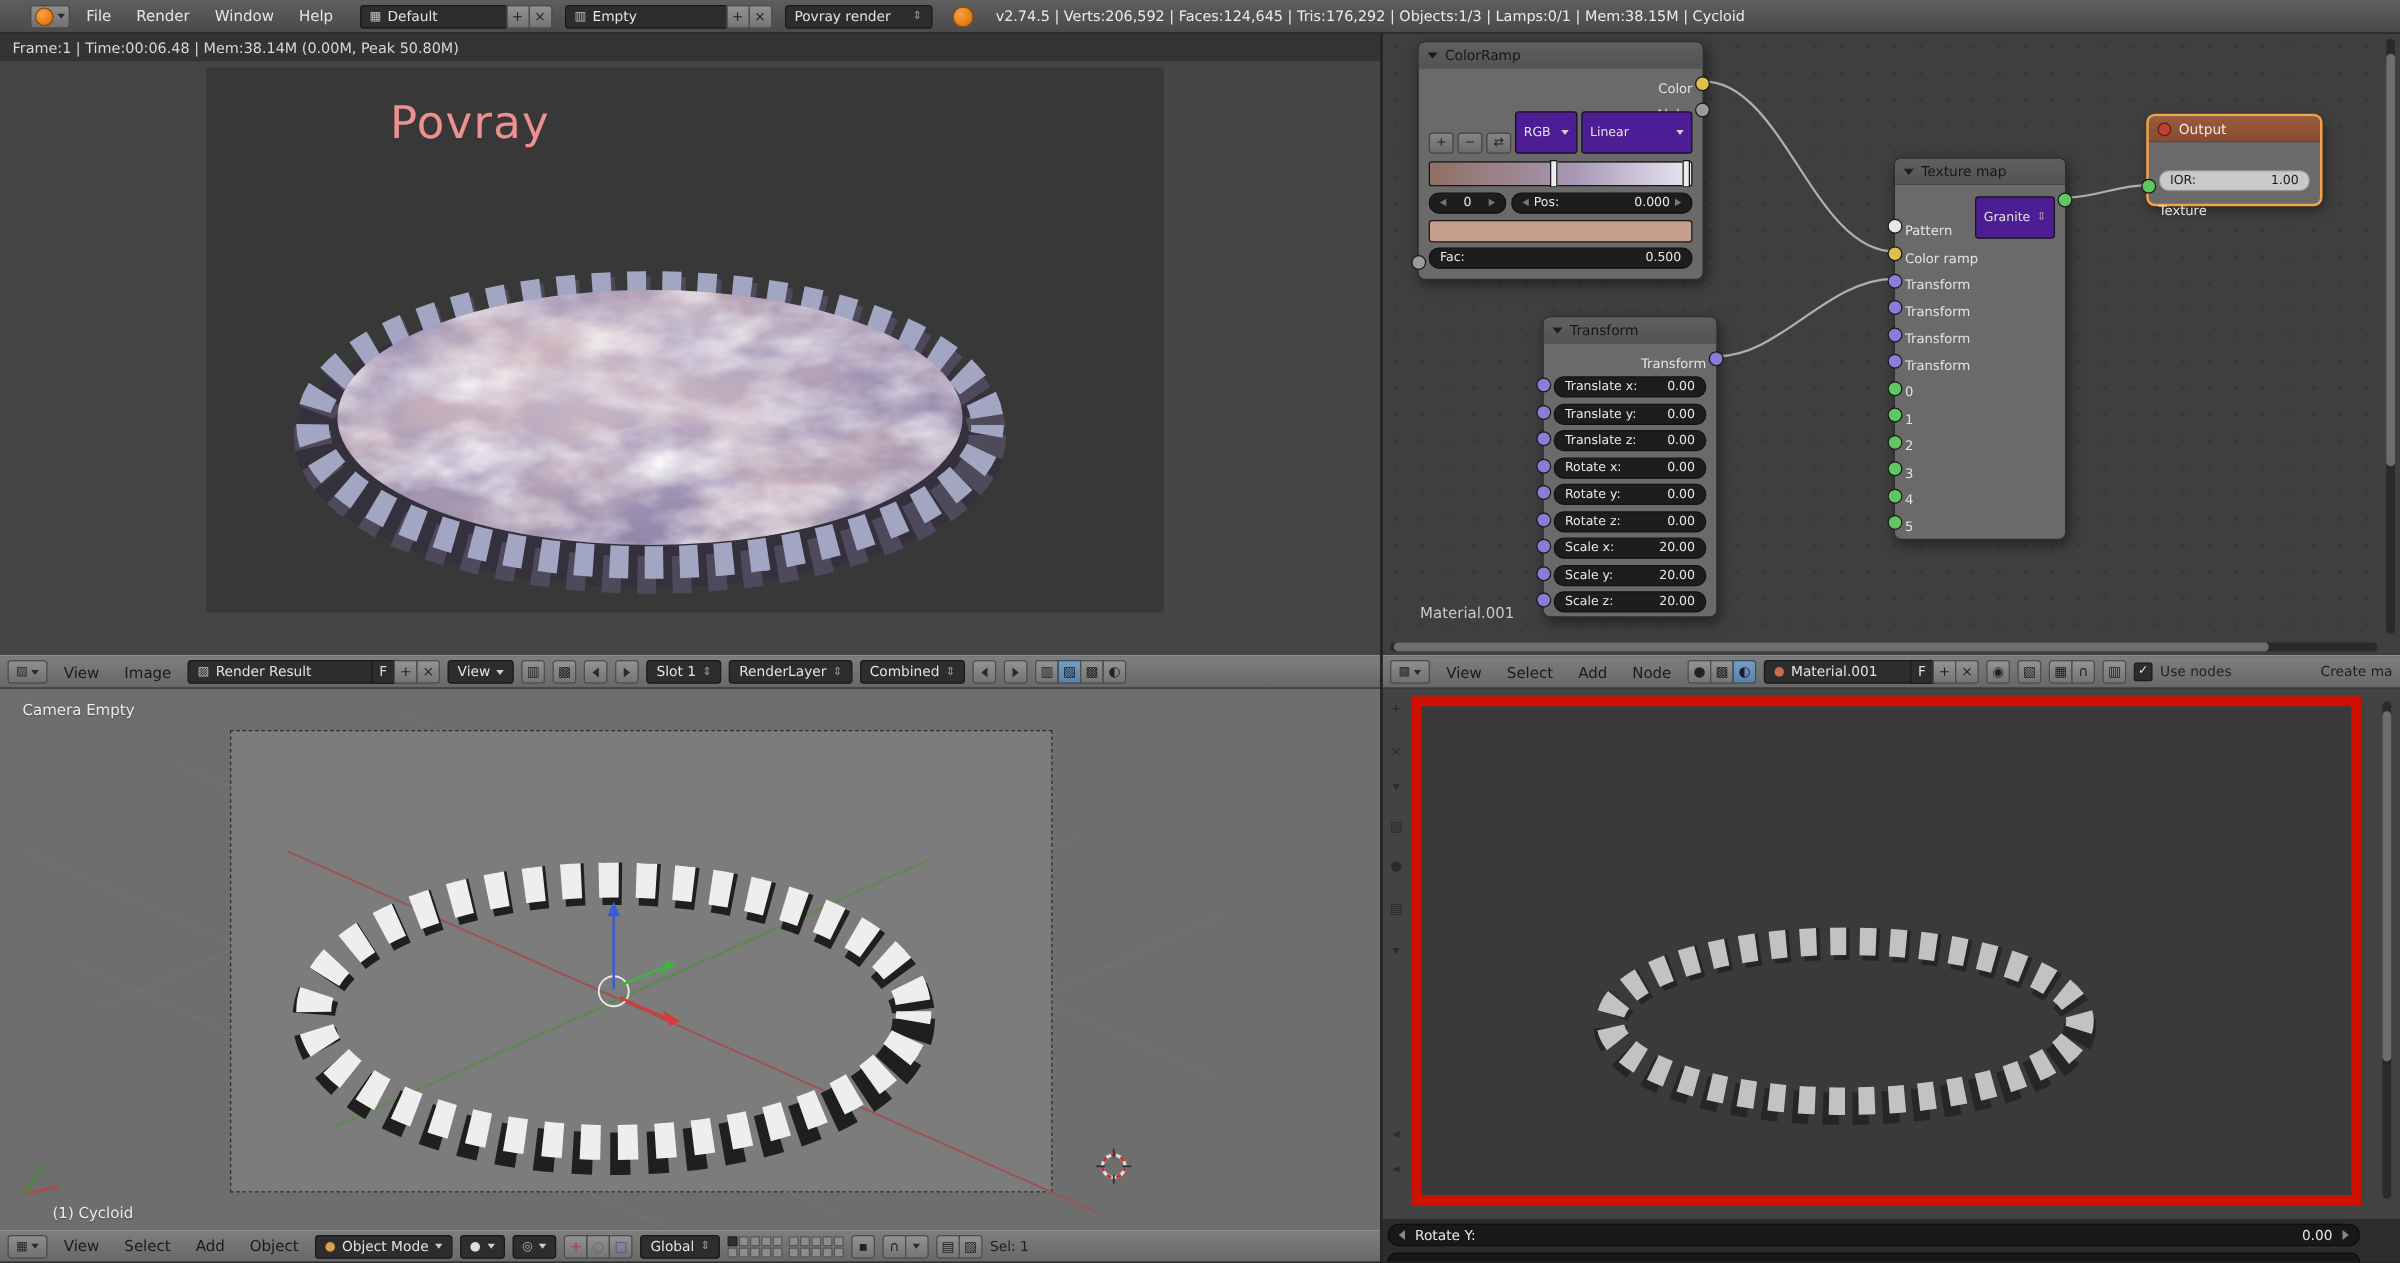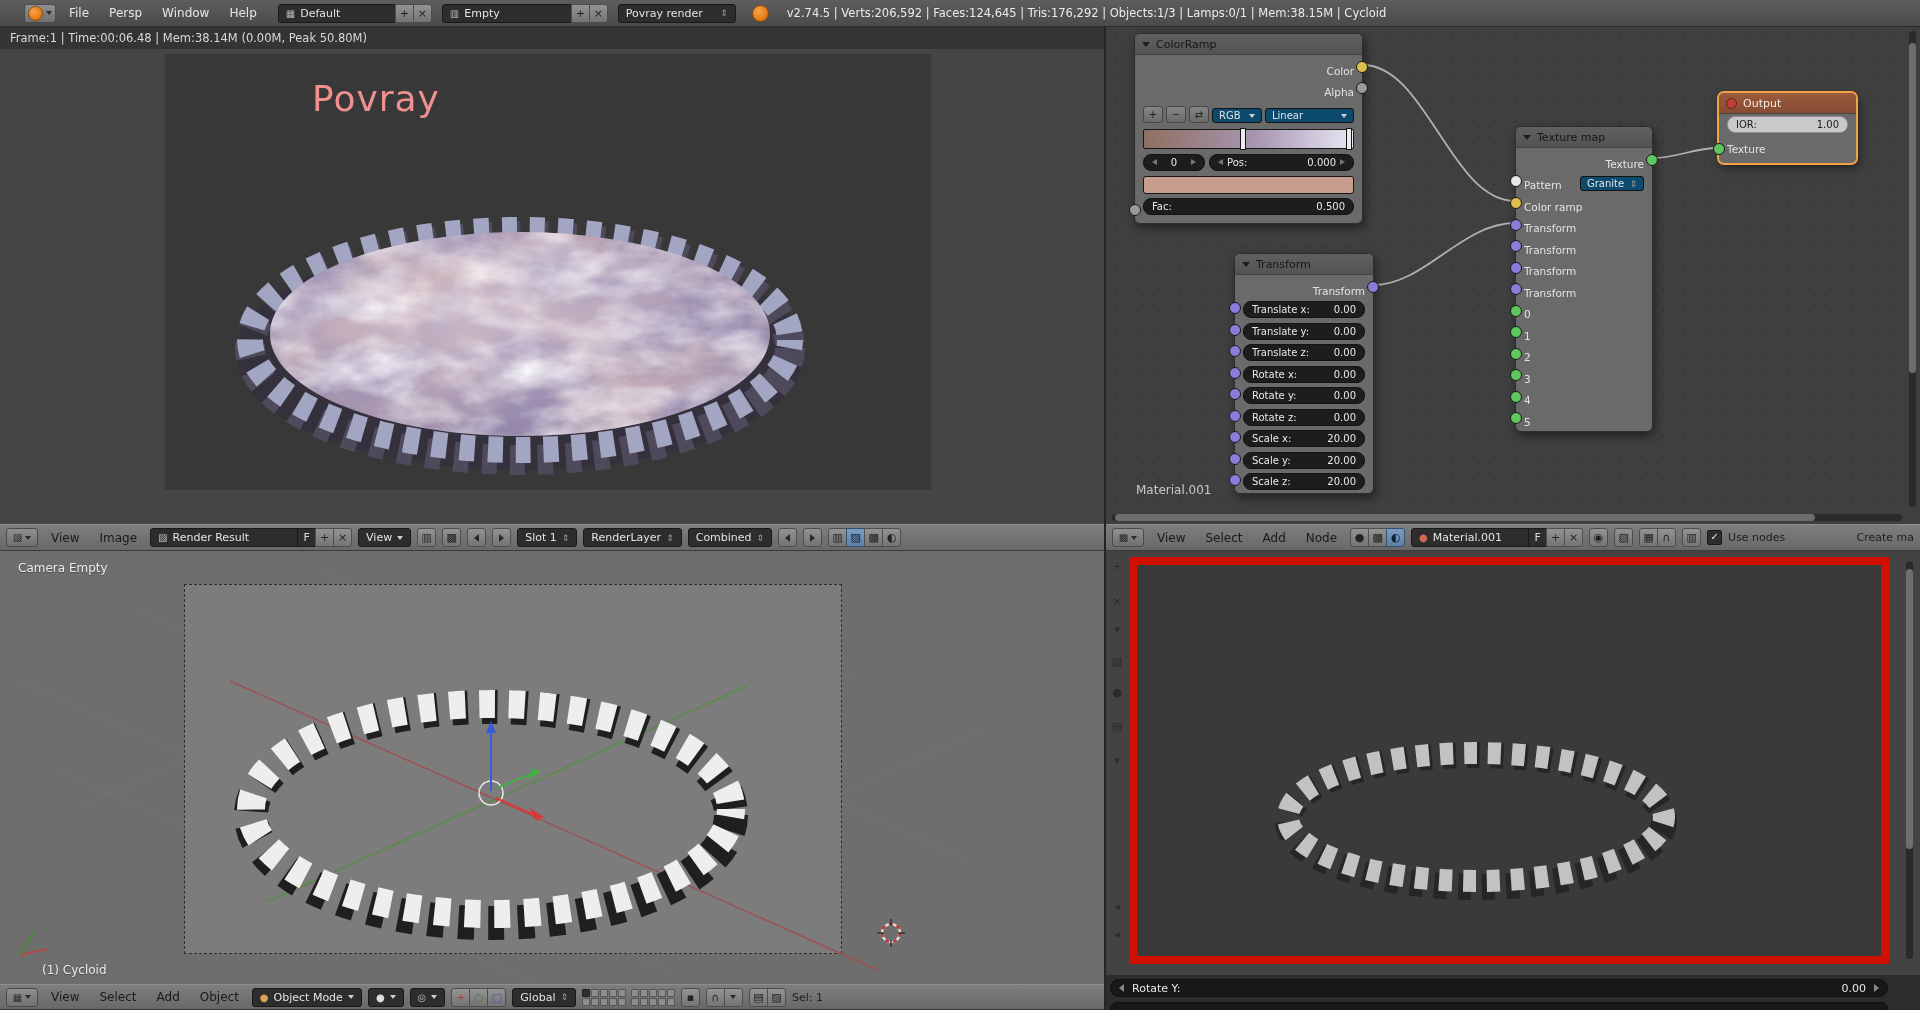--- a/index.html
+++ b/index.html
@@ -78,21 +78,21 @@
   .nrow{height:19px;margin:2.5px 8px 0;display:flex;align-items:flex-end;font-size:10.5px;gap:4px;}
   .nrow.out{justify-content:flex-end;}
   .nrow.between{justify-content:space-between;}
   .nrow.tools{gap:3px;margin-top:6px;}
   .nlabel{color:#e3e3e3;white-space:nowrap;}
   .nslider{flex:1;height:17px;background:#1d1d1d;border:1px solid #131313;border-radius:8px;display:flex;
     align-items:center;padding:0 8px;font-size:10px;color:#e8e8e8;gap:4px;box-sizing:border-box;}
   .nslider .fval{margin-left:auto;}
   .nslider.light{background:#c9c9c9;color:#1b1b1b;border-color:#8f8f8f;}
   .nslider.light .fval{margin-left:auto;}
-  .dd{height:15px;background:#0c4a6e;border:1px solid #131313;border-radius:3px;display:inline-flex;
+  .dd{height:34px;background:#4c1d95;border:1px solid #131313;border-radius:3px;display:inline-flex;
     align-items:center;gap:4px;padding:0 6px;font-size:10px;color:#e3e3e3;box-sizing:border-box;}
   .sbtn2{height:17px;width:20px;background:linear-gradient(#858585,#6b6b6b);border:1px solid #474747;border-radius:3px;
     font-size:10px;color:#1d1d1d;display:inline-flex;align-items:center;justify-content:center;box-sizing:border-box;}
   .gradbar{position:relative;height:18px;margin:6px 8px 0;border:1px solid #171717;border-radius:2px;
     background:linear-gradient(90deg,#8f6f62,#a897b4 55%,#e9e8f4);}
   .handle{position:absolute;top:-2px;bottom:-2px;width:4px;background:#ececec;border:1px solid #161616;}
   .swatch{height:16px;margin:5px 8px 0;background:#c79e8d;border:1px solid #171717;border-radius:3px;}
   .socket{position:absolute;width:10px;height:10px;border-radius:50%;border:1px solid #191919;z-index:4;}
   .socket.in{left:-6px;} .socket.out{right:-6px;}
   #material-label{position:absolute;left:30px;top:456px;font-size:12px;color:#c8c8c8;}
@@ -115,21 +115,21 @@
 <body>
 
 <div id="screen">
 
   <div id="topbar" class="abs">
     <div class="ebtn">
       <span class="applogo"></span>
       <span class="caret dark"></span>
     </div>
     <span class="menu">File</span>
-    <span class="menu">Persp</span>
+    <span class="menu">Render</span>
     <span class="menu">Window</span>
     <span class="menu">Help</span>
     <div class="grp" style="margin-left:8px">
       <div class="dfield" style="width:118px">
         <span class="ficon">▦</span>
         <span>Default</span>
       </div>
       <div class="sbtn">+</div>
       <div class="sbtn">×</div>
     </div>
@@ -579,21 +579,21 @@
         <span class="socket in" style="top:242px;background:#5fc75f"></span>
         <span class="socket in" style="top:264px;background:#5fc75f"></span>
         <span class="socket in" style="top:285px;background:#5fc75f"></span>
       </div>
 
       <div class="node selected" style="left:612px;top:65px;width:139px;height:72px;">
         <div class="ntitle">
           <span class="doticon"></span>
           <span>Output</span>
         </div>
-        <div class="nrow" style="margin-top:0">
+        <div class="nrow" style="margin-top:20px">
           <div class="nslider light">
             <span>IOR:</span>
             <span class="fval">1.00</span>
           </div>
         </div>
         <div class="nrow" style="margin-top:3px">
             <span class="nlabel">Texture</span>
           </div>
         <span class="socket in" style="top:50px;background:#5fc75f"></span>
       </div>

